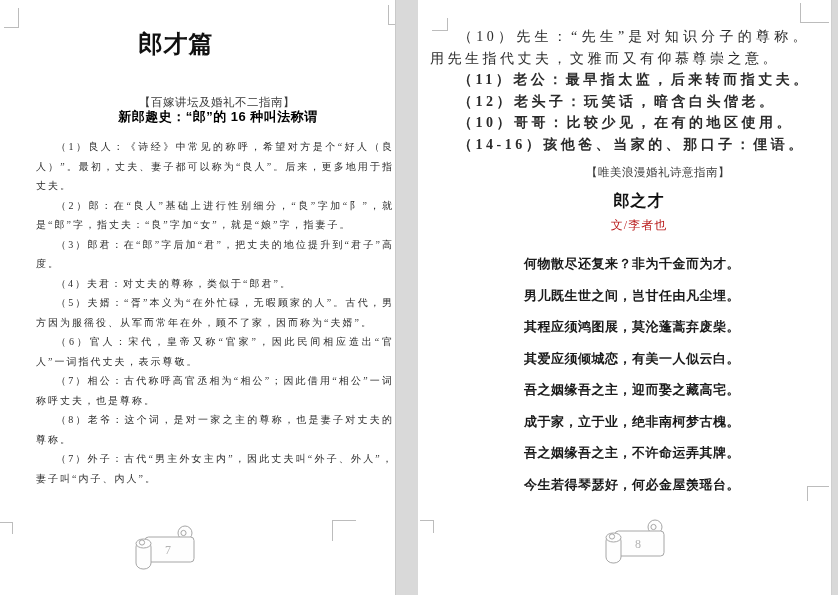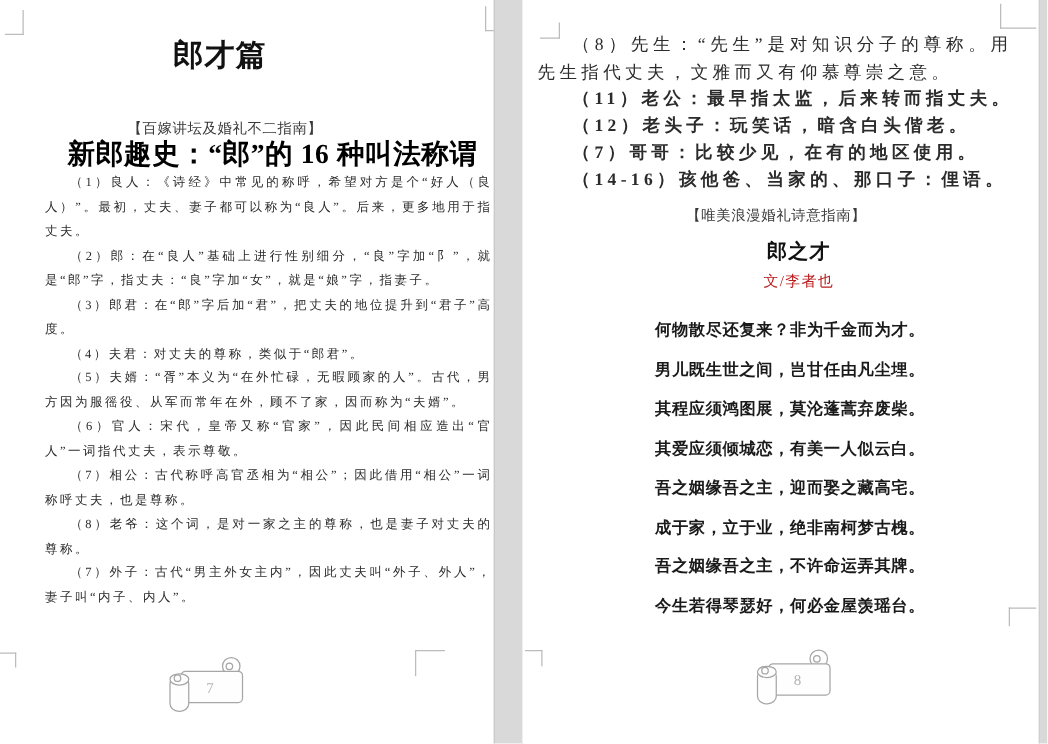--- a/index.html
+++ b/index.html
@@ -18,26 +18,26 @@
   
   .mark{position:absolute;border:0 solid #bcbcbc;}
   
   .doc-title{
     position:absolute;transform:translateX(-50%);
     font-family:"Liberation Sans","DejaVu Sans",sans-serif;
     font-weight:bold;font-size:24px;letter-spacing:1px;color:#111;white-space:nowrap;
   }
   .section-tag{
     position:absolute;transform:translateX(-50%);
-    font-size:11.5px;letter-spacing:0.5px;color:#3a3a3a;white-space:nowrap;
+    font-size:11.5px;letter-spacing:0.5px;color:#3a3a3a;white-space:nowrap;margin-left:37px;
   }
   .article-heading{
     position:absolute;transform:translateX(-50%);
-    font-family:Liberation Serif, serif;
-    font-weight:bold;font-size:22px;letter-spacing:0.5px;color:#000;white-space:nowrap;
+    font-family:Liberation Sans, sans-serif;
+    font-weight:bold;font-size:13px;letter-spacing:0.5px;color:#000;white-space:nowrap;
   }
   .body-text{position:absolute;text-align:justify;}
   .body-text p{margin:0;text-indent:2em;}
   #left-body{left:36px;top:137px;width:358px;font-size:10px;line-height:19.5px;letter-spacing:2px;}
   #right-body{left:430px;top:26px;width:380px;font-size:14px;line-height:21.5px;letter-spacing:3.5px;}
   #right-body p.one-line{white-space:nowrap;font-weight:bold;}
   .poem-title{
     position:absolute;transform:translateX(-50%);
     font-weight:bold;font-size:16px;letter-spacing:1px;color:#111;white-space:nowrap;
   }
@@ -100,24 +100,24 @@
 
   <div class="page" id="page-right">
 
     <div class="mark" style="left:14px;top:18px;width:15px;height:12px;border-right-width:1px;border-bottom-width:1px;"></div>
     <div class="mark" style="left:382px;top:3px;width:28px;height:19px;border-left-width:1px;border-bottom-width:1px;"></div>
     <div class="mark" style="left:2px;top:520px;width:13px;height:12px;border-top-width:1px;border-right-width:1px;"></div>
     <div class="mark" style="left:389px;top:486px;width:21px;height:14px;border-top-width:1px;border-left-width:1px;"></div>
   </div>
 
   <div class="body-text" id="right-body">
-    <p>（8）先生：“先生”是对知识分子的尊称。用先生指代丈夫，文雅而又有仰慕尊崇之意。</p>
+    <p>（10）先生：“先生”是对知识分子的尊称。用先生指代丈夫，文雅而又有仰慕尊崇之意。</p>
     <p class="one-line">（11）老公：最早指太监，后来转而指丈夫。</p>
     <p class="one-line">（12）老头子：玩笑话，暗含白头偕老。</p>
-    <p class="one-line">（7）哥哥：比较少见，在有的地区使用。</p>
+    <p class="one-line">（10）哥哥：比较少见，在有的地区使用。</p>
     <p class="one-line">（14-16）孩他爸、当家的、那口子：俚语。</p>
   </div>
 
   <div class="section-tag" style="left:621px;top:165px;">【唯美浪漫婚礼诗意指南】</div>
   <div class="poem-title" style="left:639px;top:191px;">郎之才</div>
   <div class="poem-byline" style="left:639px;top:217px;">文/李者也</div>
 
   <div class="poem">
     <div>何物散尽还复来？非为千金而为才。</div>
     <div>男儿既生世之间，岂甘任由凡尘埋。</div>

